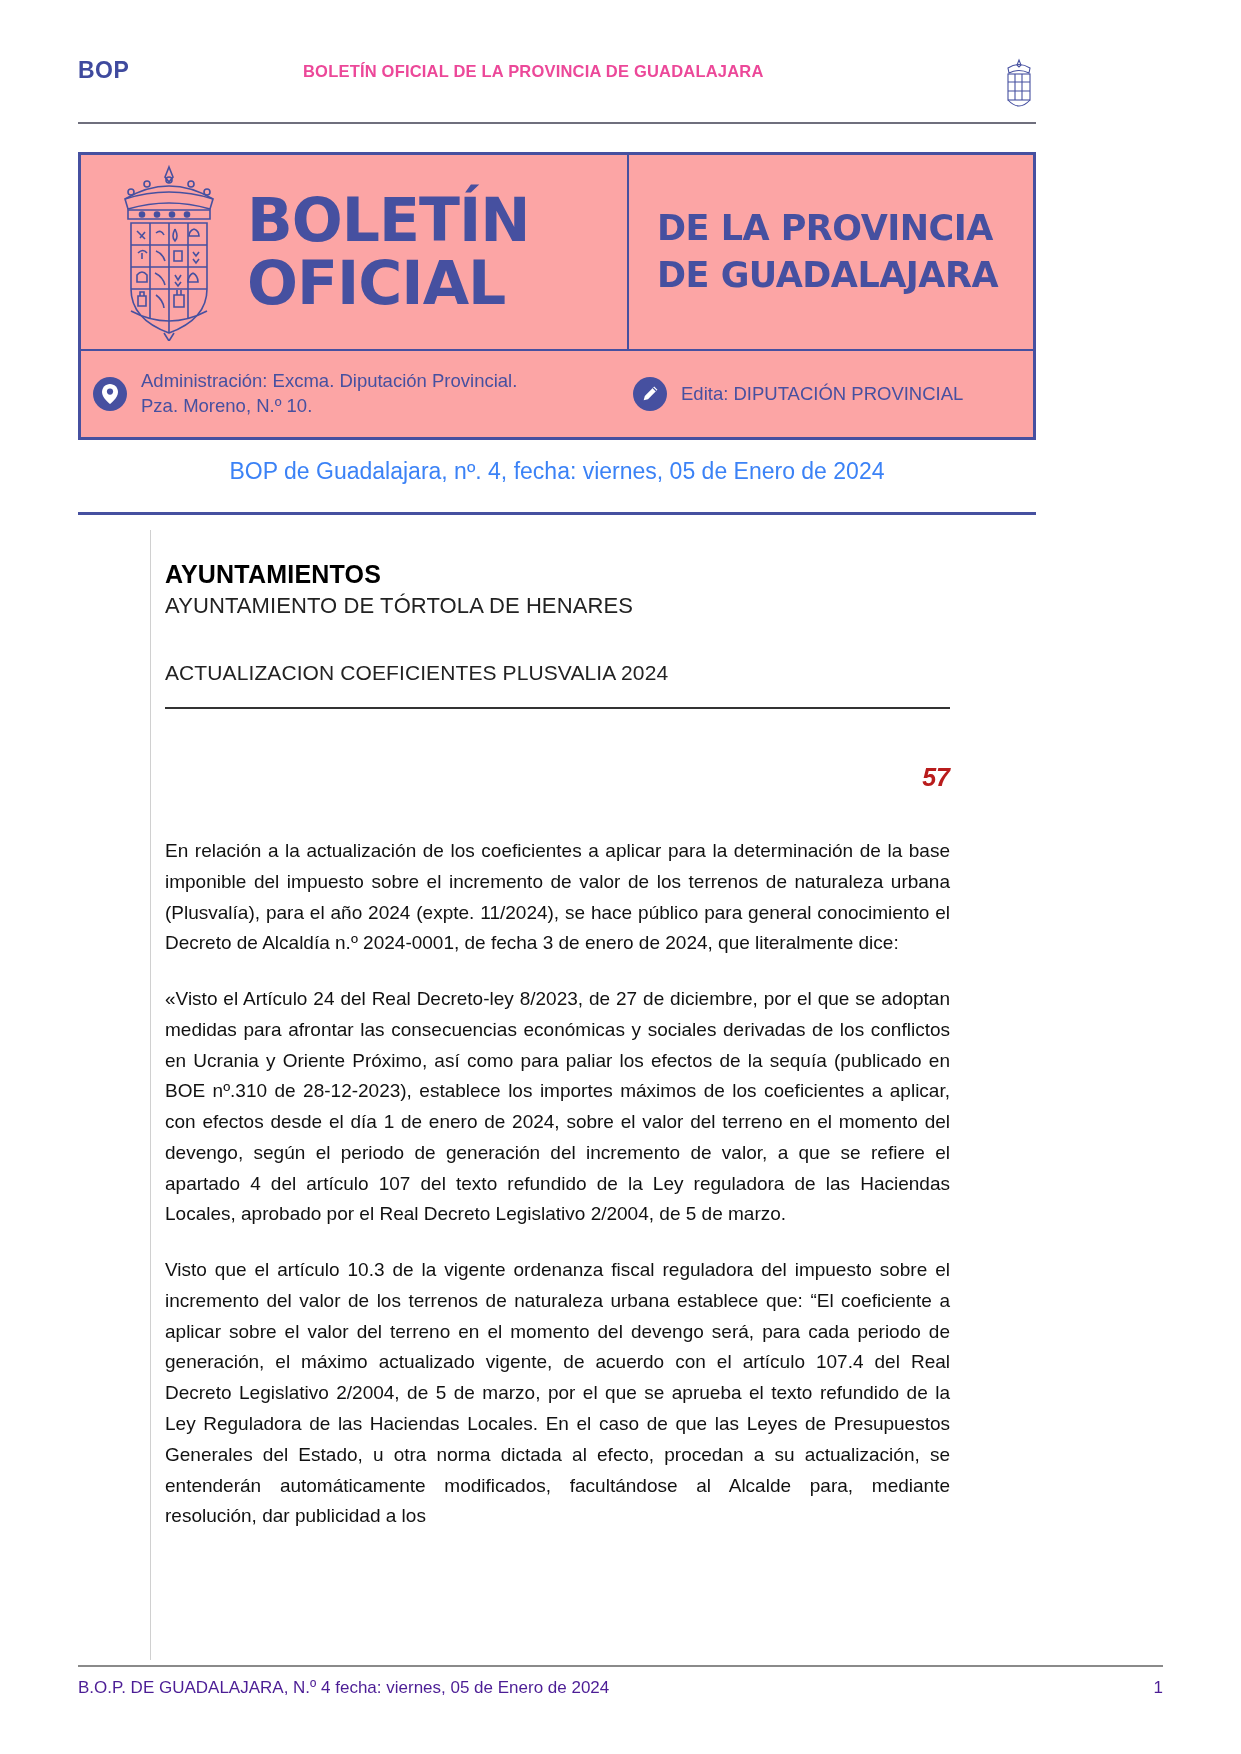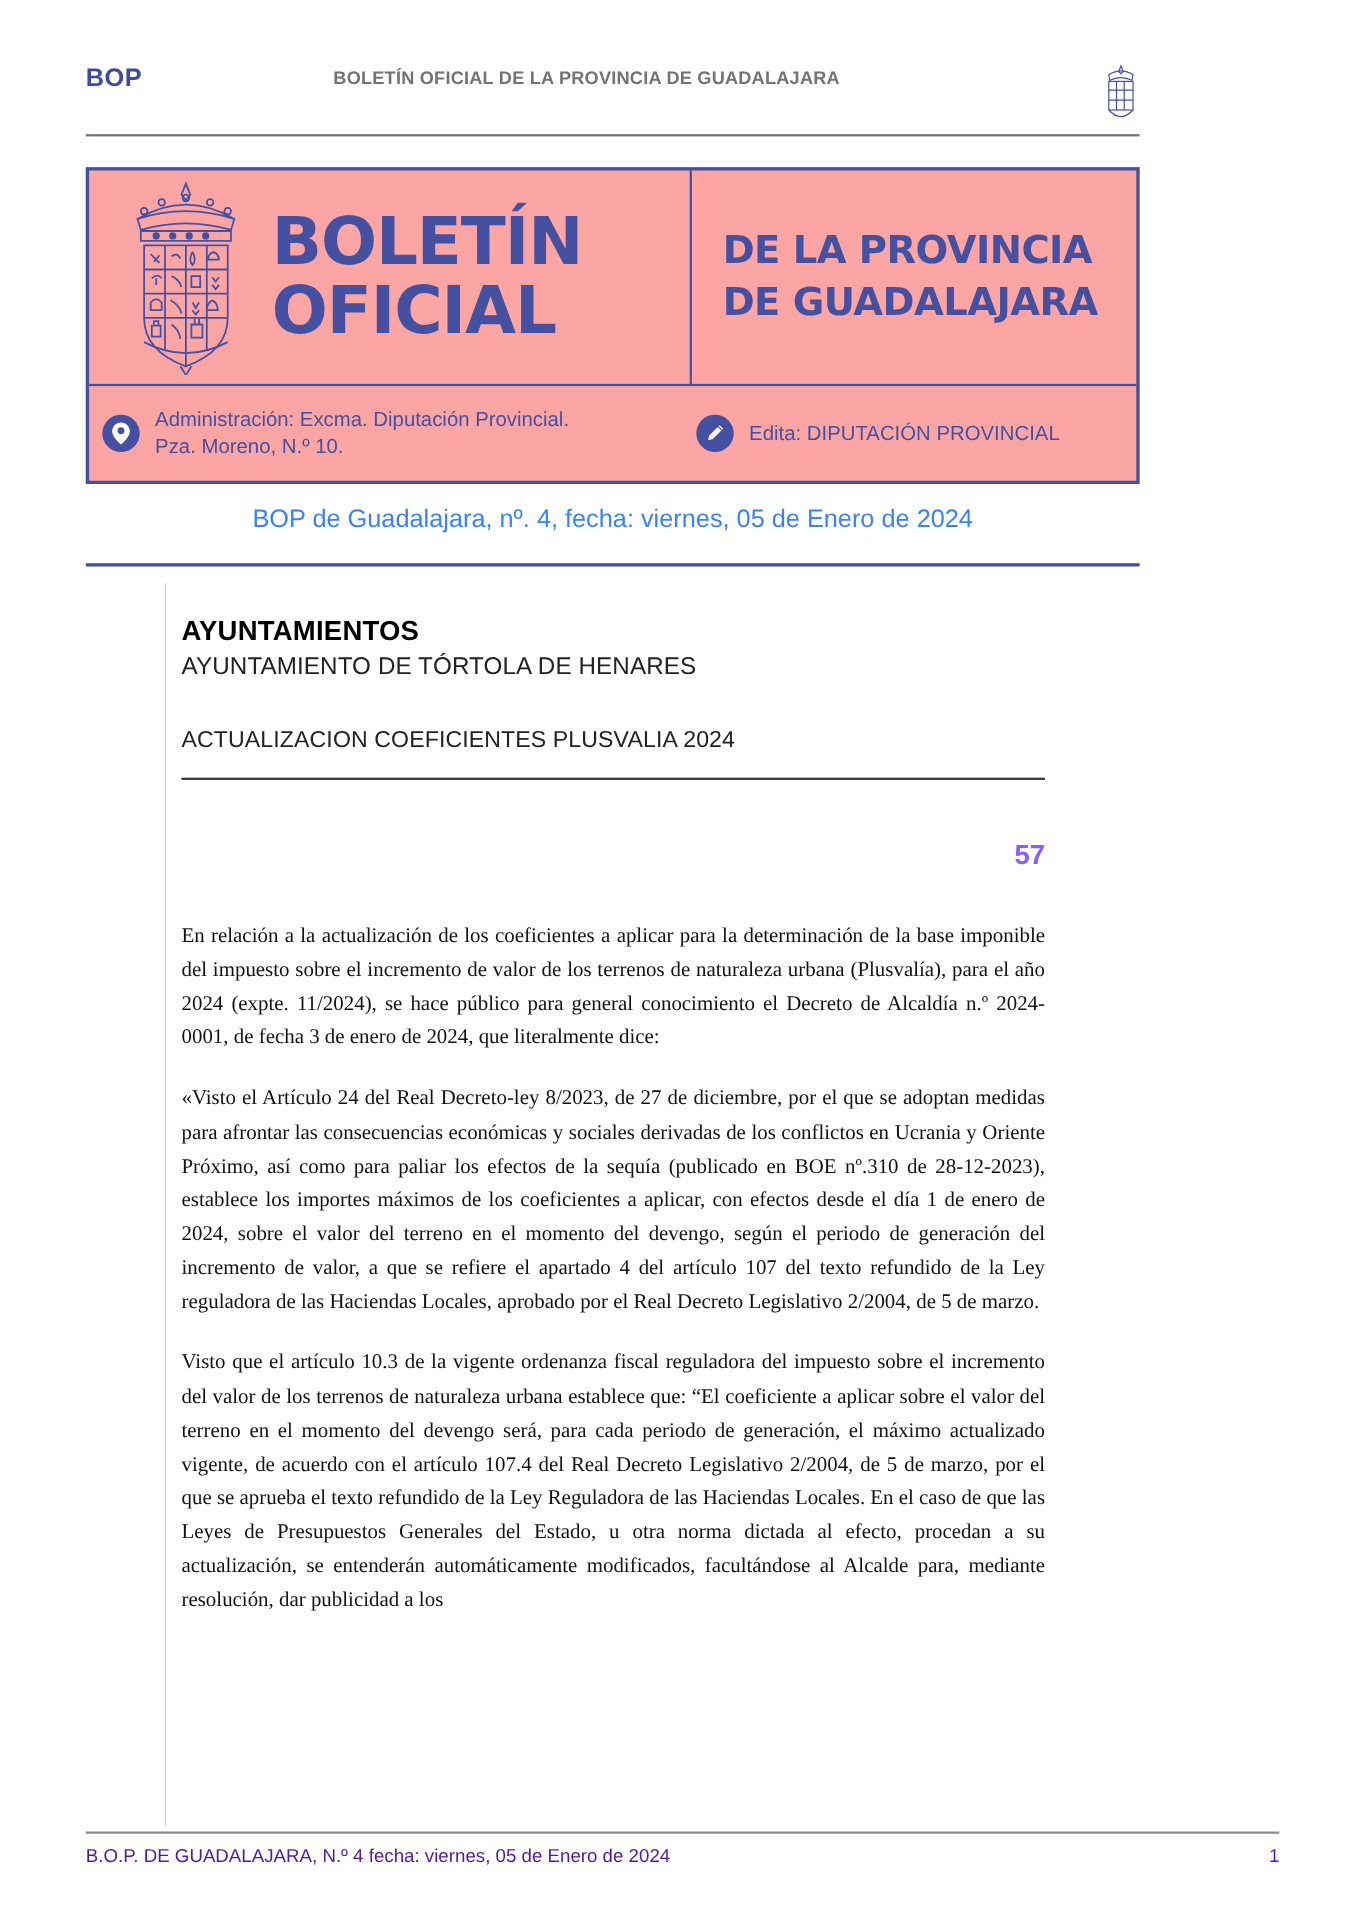--- a/index.html
+++ b/index.html
@@ -36,21 +36,21 @@
     font-weight: bold;
     color: #3f4a9e;
     letter-spacing: 0.5px;
     width: 225px;
     flex: 0 0 225px;
     line-height: 1.1;
   }
   .rh-title {
     font-size: 16.5px;
     font-weight: bold;
-    color: #737373;
+    color: #ec4899;
     letter-spacing: 0.2px;
     line-height: 1.2;
     flex: 1 1 auto;
     padding-top: 4px;
   }
   .rh-seal {
     flex: 0 0 60px;
     display: flex;
     justify-content: flex-end;
     align-items: flex-start;
@@ -210,32 +210,32 @@
   .title-rule {
     width: 785px;
     height: 2px;
     background: #333;
     margin: 0 0 54px 0;
   }
   .doc-number {
     text-align: right;
     font-size: 25px;
     font-weight: bold;
-    color: #8b5cf6;
+    color: #b91c1c;
     margin: 0 0 44px 0;
+    font-style: italic;
   }
 
   p.body {
     font-size: 19px;
     line-height: 1.62;
     color: #111;
     text-align: justify;
     margin: 0 0 25px 0;
     hyphens: none;
-    font-family: Liberation Serif, serif;
   }
 
   
   .footer-rule {
     position: absolute;
     left: 78px;
     top: 1665px;
     width: 1085px;
     height: 2px;
     background: #8a8a8a;

